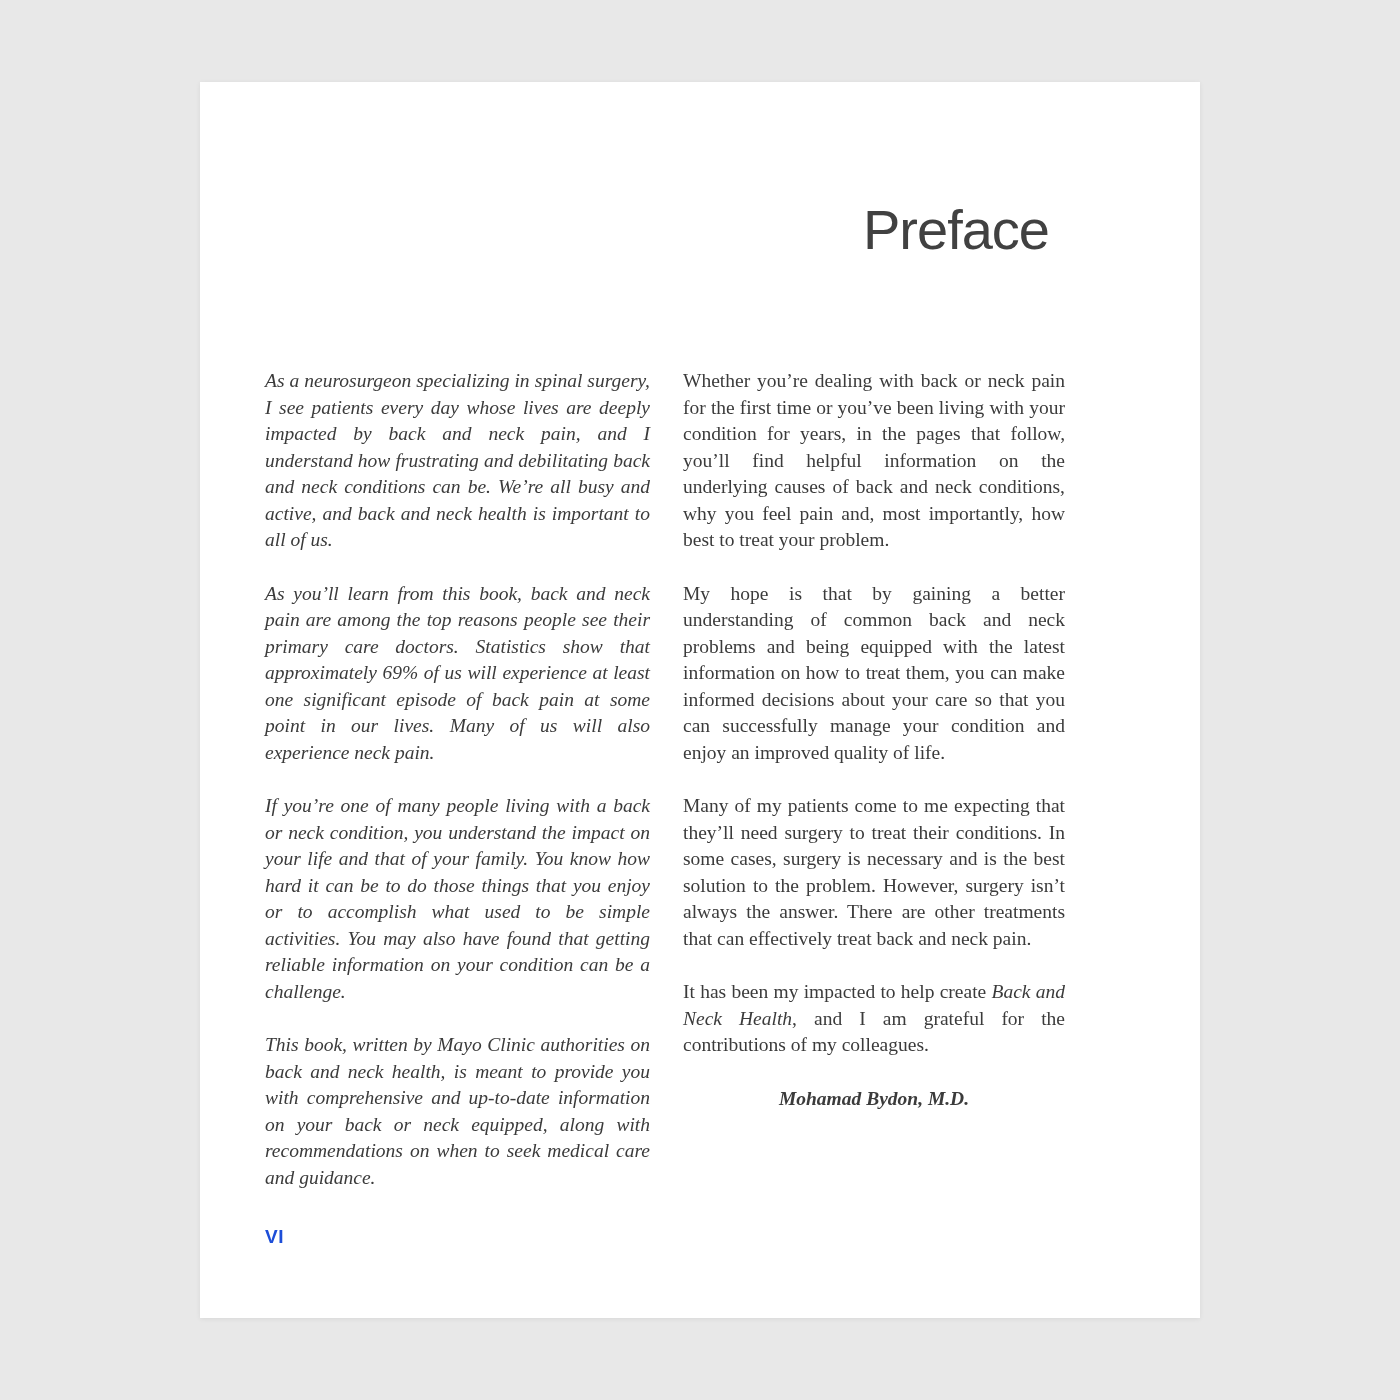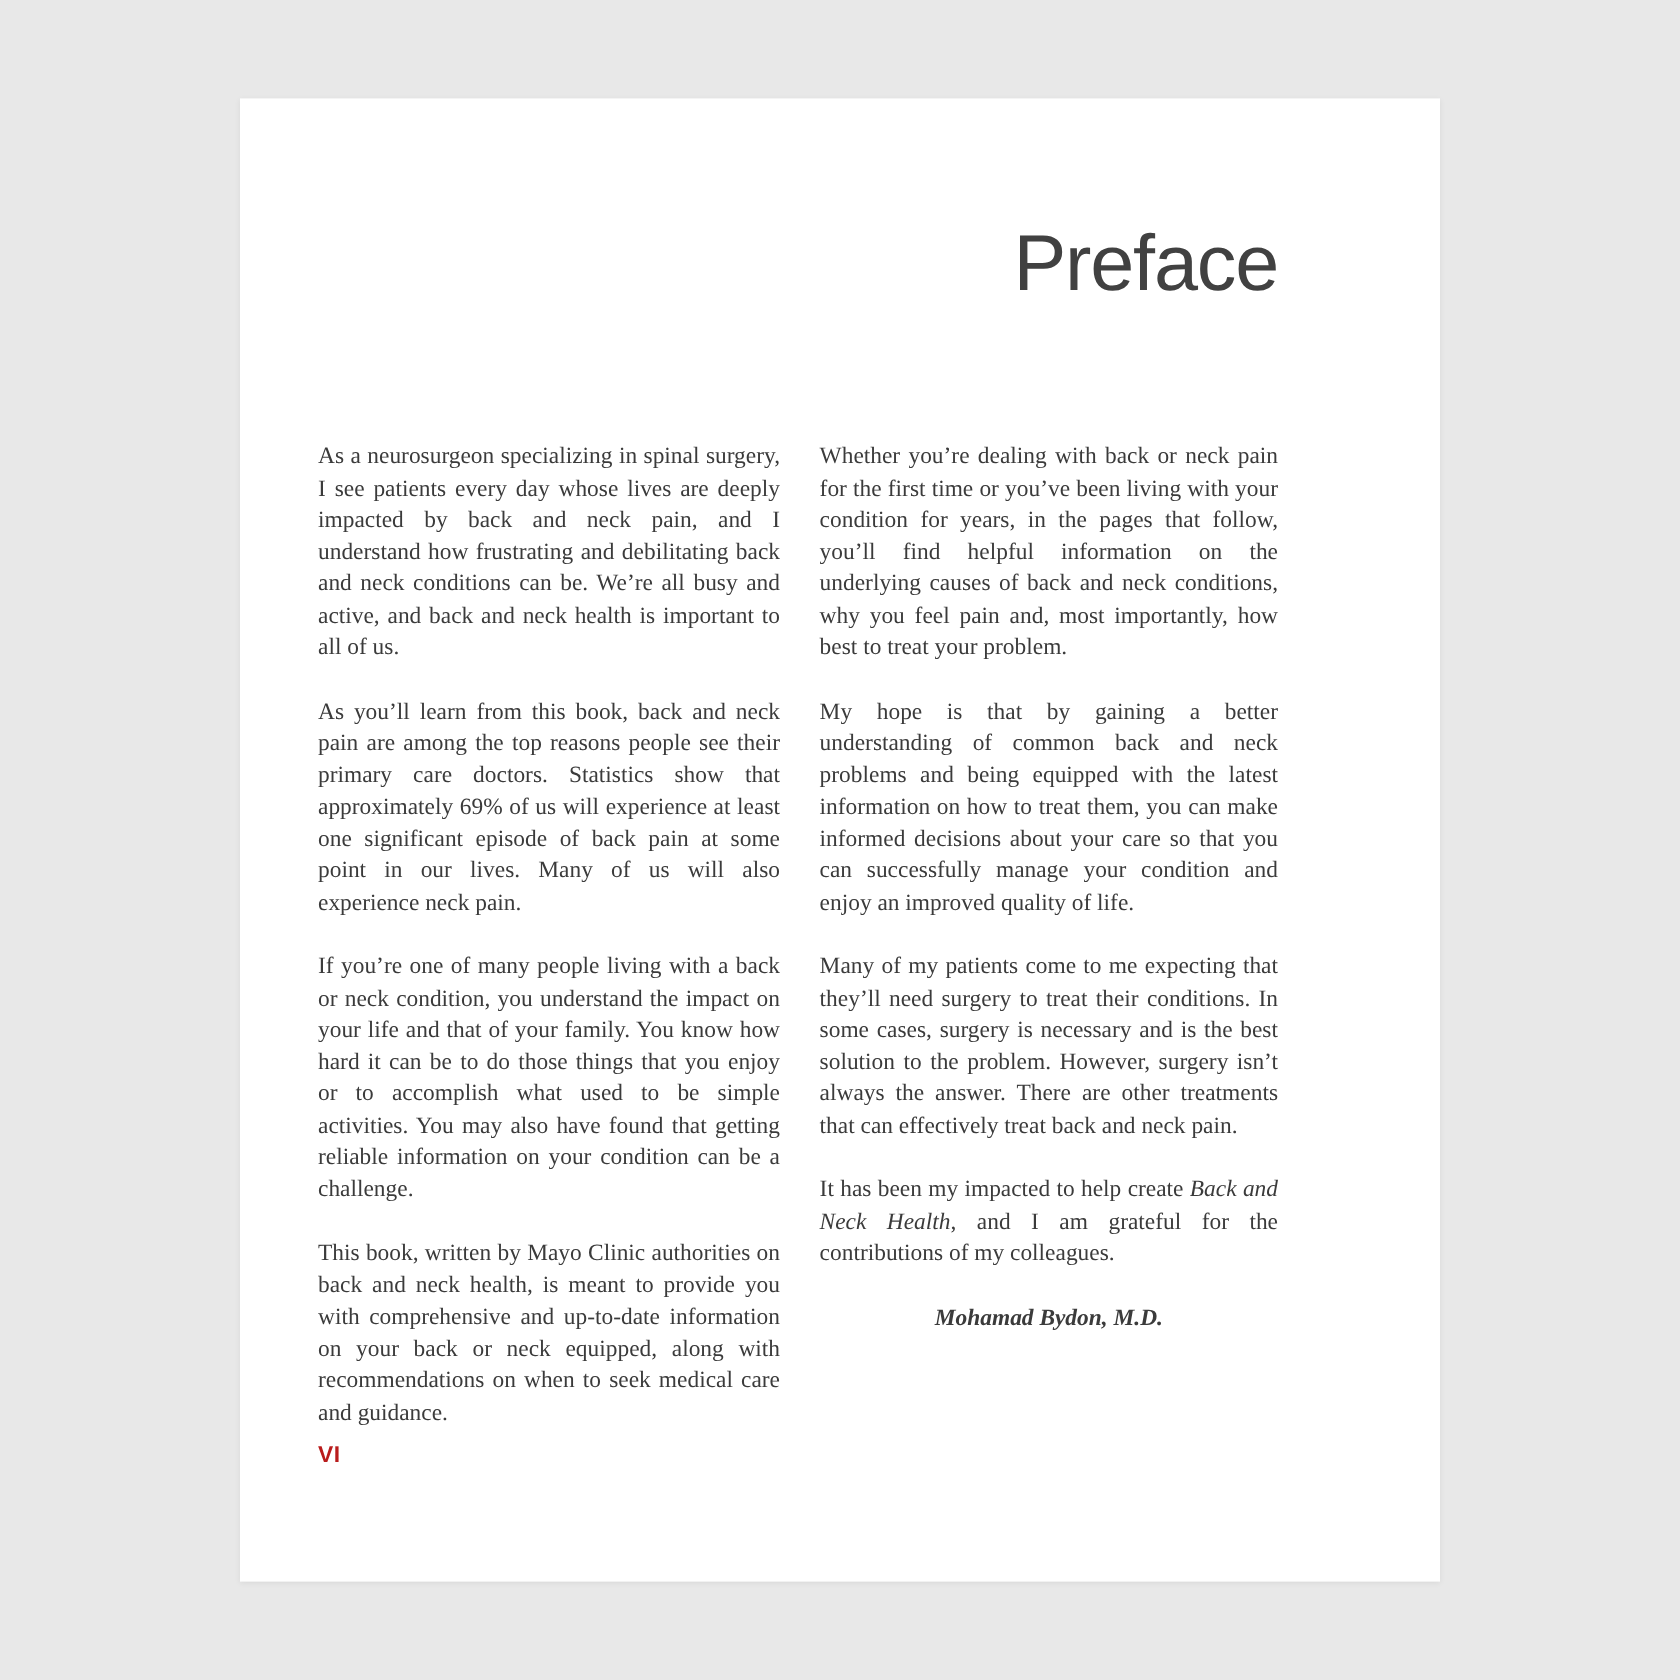--- a/index.html
+++ b/index.html
@@ -23,65 +23,65 @@
       top: 82px;
       width: 1000px;
       height: 1236px;
       background: #ffffff;
       box-shadow: 0 1px 5px rgba(0,0,0,0.07);
     }
     .title {
       position: absolute;
       top: 104px;
       right: 135px;
-      margin: 0;
+      margin: 16px;
       font-family: "Liberation Sans", "DejaVu Sans", sans-serif;
-      font-size: 66px;
+      font-size: 56px;
       font-weight: 100;
       letter-spacing: -1px;
       color: #414141;
       line-height: 1;
     }
     .columns {
       position: absolute;
       left: 65px;
       top: 286px;
       width: 800px;
       display: flex;
       gap: 33px;
     }
     .col {
       color: #3b3b3b;
       font-size: 19.5px;
       line-height: 26.5px;
       text-align: justify;
     }
-    .col.left  { width: 385px; }
+    .col.left  { width: 385px; font-style: italic; }
     .col.right { width: 382px; }
     .col p {
       margin: 0 0 27px 0;
       -webkit-hyphens: auto;
       hyphens: auto;
     }
     .col p:last-child { margin-bottom: 0; }
     .closing em { font-style: italic; }
     .signature {
       font-weight: bold;
       font-style: italic;
       text-align: center;
     }
     .pagenum {
       position: absolute;
       left: 65px;
-      top: 1120px;
+      top: 1144px;
       font-family: "Liberation Sans", "DejaVu Sans", sans-serif;
       font-size: 19px;
       font-weight: bold;
       letter-spacing: 0.5px;
-      color: #b91c1c;
+      color: #1d4ed8;
     }
   </style>
 </head>
 <body>
 
 <div class="stage">
   <div class="paper">
 
     <h1 class="title">Preface</h1>
 

